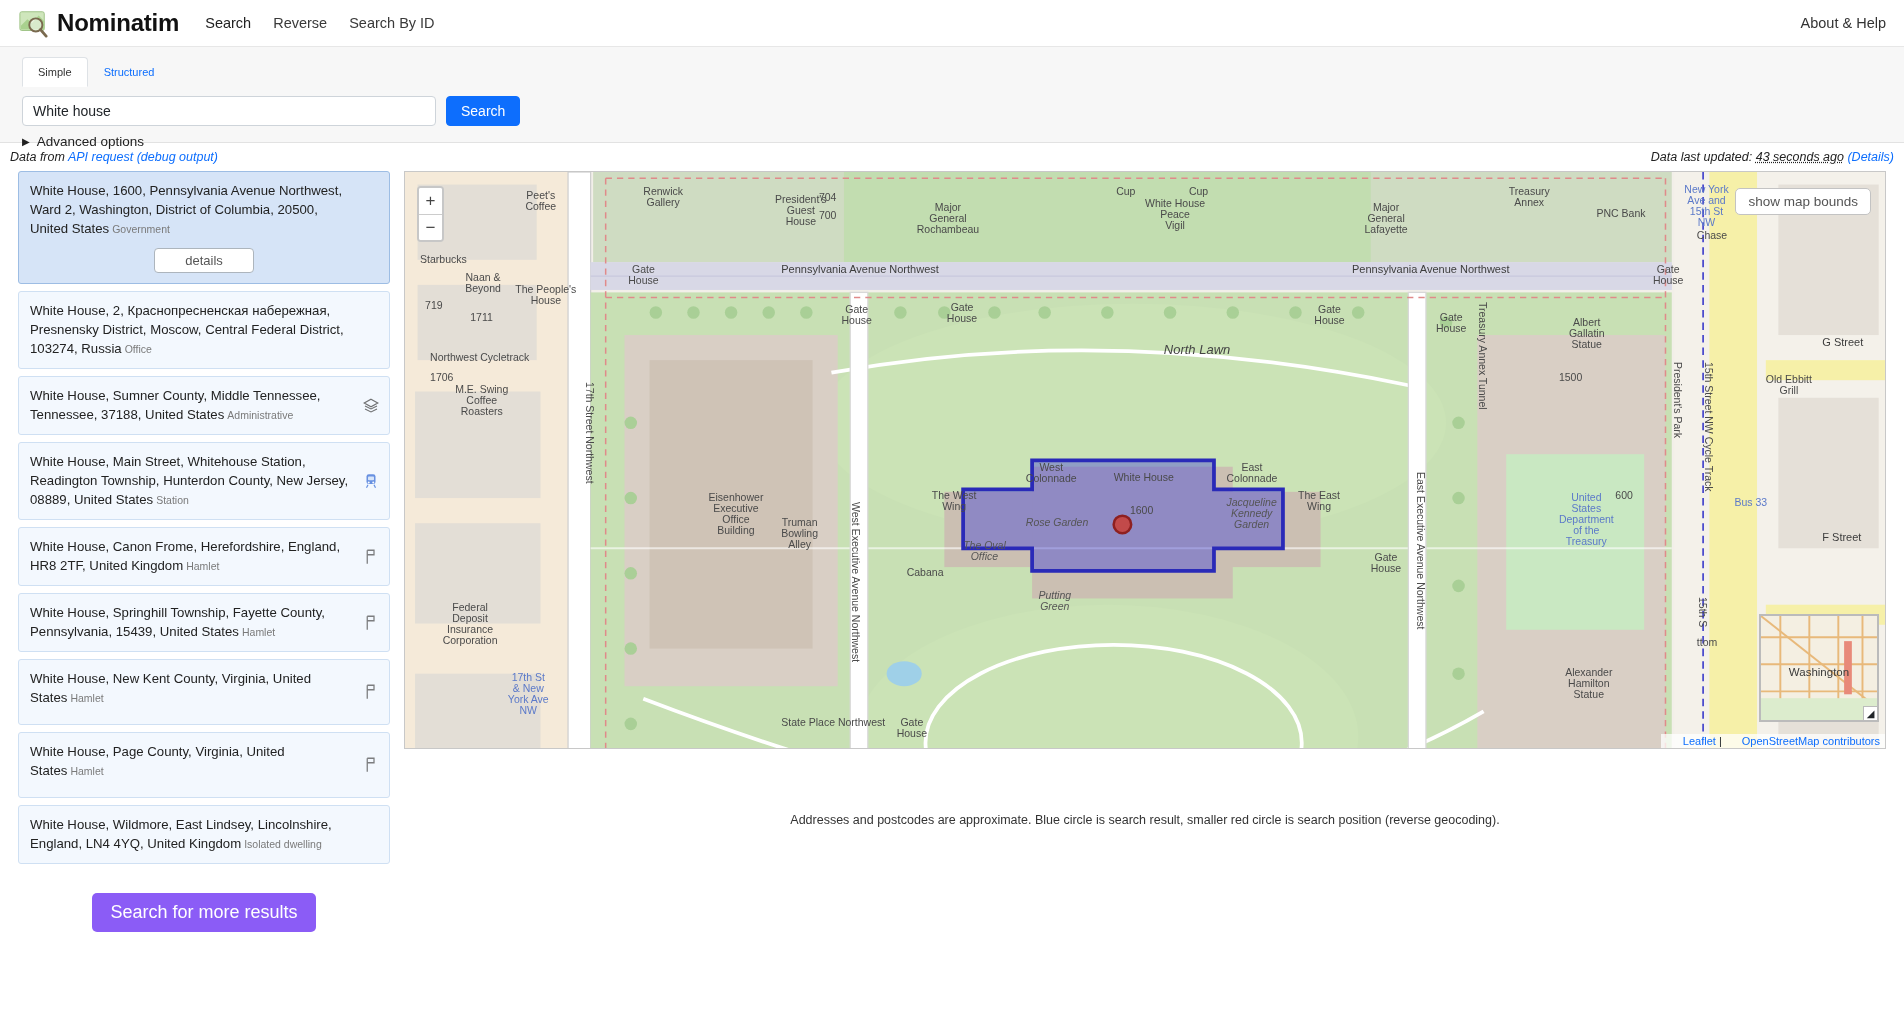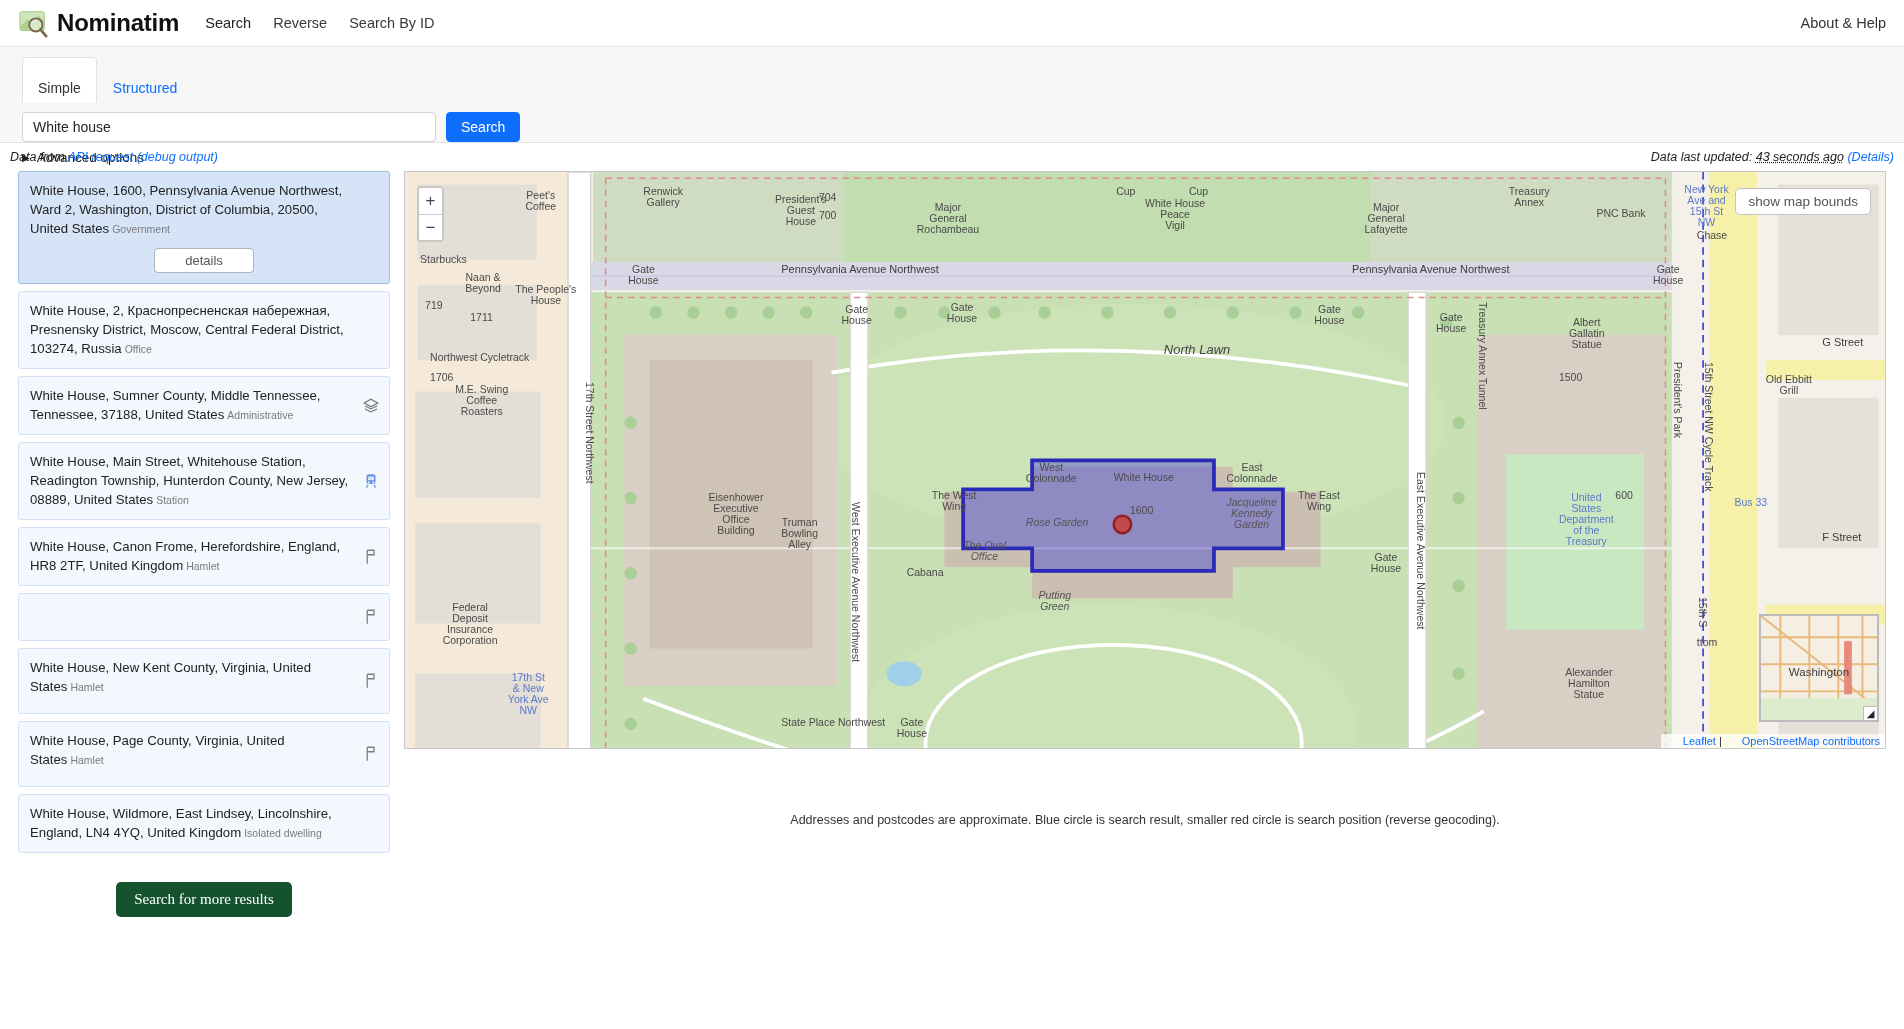--- a/index.html
+++ b/index.html
@@ -40,22 +40,22 @@
 
   
   .search-panel {
     background: #f7f7f7;
     border-bottom: 1px solid #e2e2e2;
     padding: 10px 22px 14px 22px;
     height: 96px;
   }
   .tabs { display: flex; gap: 0; margin-bottom: 8px; border-bottom: 1px solid transparent; }
   .tab {
-    font-size: 14px;
-    padding: 21px 15px 5px 15px;
+    font-size: 11px;
+    padding: 5px 15px 5px 15px;
     cursor: pointer;
     border: 1px solid transparent;
     border-radius: 4px 4px 0 0;
     color: #0d6efd;
     background: transparent;
     line-height: 18px;
   }
   .tab.active {
     background: #ffffff;
     border-color: #dee2e6 #dee2e6 #ffffff;
@@ -149,23 +149,23 @@
   }
   .res-icon {
     position: absolute;
     right: 9px; top: 50%;
     transform: translateY(-50%);
     width: 18px; height: 18px;
     opacity: .75;
   }
   .more-btn-wrap { text-align: center; padding: 22px 0 6px 0; }
   .btn-more {
-    background: #14532d; color: #fff; border: none;
-    border-radius: 5px; font-size: 15px; padding: 9px 18px;
-    cursor: pointer; font-family: Liberation Serif, serif;
+    background: #8b5cf6; color: #fff; border: none;
+    border-radius: 5px; font-size: 18px; padding: 9px 18px;
+    cursor: pointer; font-family: Liberation Sans, sans-serif;
   }
 
   
   .map-col { flex: 1; position: relative; }
   .map {
     position: relative;
     width: 100%; height: 578px;
     overflow: hidden;
     border: 1px solid #c8c8c8;
     background: #eef3e2;
@@ -329,20 +329,21 @@
     </div>
 
     <div class="result">
       <div class="result-text"><span>White House, Canon Frome, Herefordshire, England, HR8 2TF, United Kingdom</span><span class="result-type">Hamlet</span></div>
       <svg class="res-icon" viewBox="0 0 24 24">
         <path d="M7 3 L7 21 M7 3 L16 3 L16 9 L7 9" fill="none" stroke="#555" stroke-width="1.7"></path>
       </svg>
     </div>
 
     <div class="result">
+      <div class="result-text"><span>White House, Springhill Township, Fayette County, Pennsylvania, 15439, United States</span><span class="result-type">Hamlet</span></div>
       <svg class="res-icon" viewBox="0 0 24 24">
         <path d="M7 3 L7 21 M7 3 L16 3 L16 9 L7 9" fill="none" stroke="#555" stroke-width="1.7"></path>
       </svg>
     </div>
 
     <div class="result tall">
       <div class="result-text"><span>White House, New Kent County, Virginia, United States</span><span class="result-type">Hamlet</span></div>
       <svg class="res-icon" viewBox="0 0 24 24">
         <path d="M7 3 L7 21 M7 3 L16 3 L16 9 L7 9" fill="none" stroke="#555" stroke-width="1.7"></path>
       </svg>

